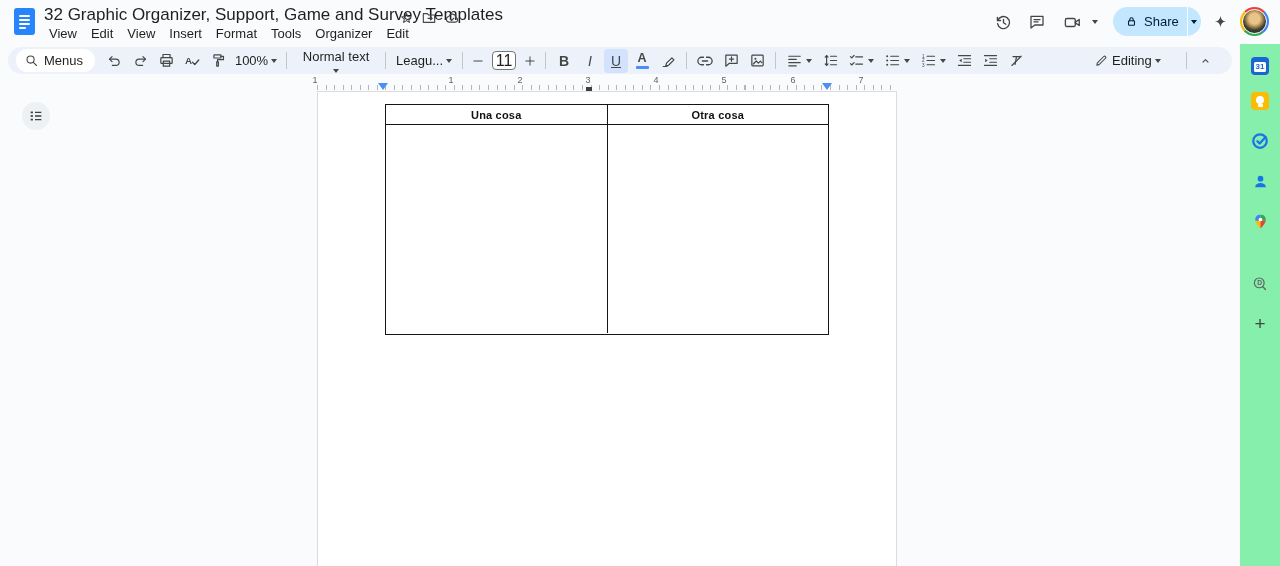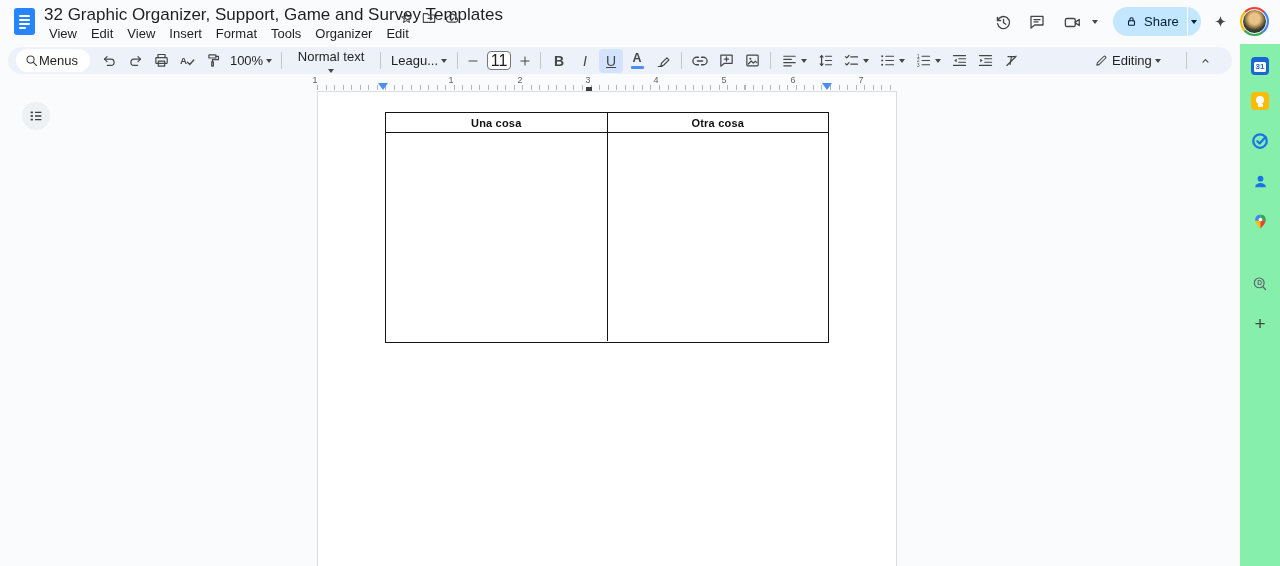--- a/index.html
+++ b/index.html
@@ -27,21 +27,21 @@
             background:conic-gradient(#ea4335 0 12%, #4285f4 12% 40%, #34a853 40% 63%, #fbbc04 63% 88%, #ea4335 88%); }
   .avatar .photo { width:100%; height:100%; border-radius:50%; border:1.5px solid #fff;
             background:radial-gradient(circle at 50% 38%, #e8c48a 0 28%, #caa35f 38%, #3a3f35 62%, #23271f 100%); }
 
   
   .toolbar { position:absolute; left:8px; top:47px; width:1224px; height:27px; background:#edf2fa; border-radius:14px;
              display:flex; align-items:center; padding:0 14px 0 8px; }
   .tb-btn { min-width:24px; height:24px; border-radius:4px; display:flex; align-items:center; justify-content:center; gap:3px; margin:0 1px; }
   .tb-btn.active { background:#d3e3fd; }
   .tb-divider { width:1px; height:17px; background:#c4c7c5; margin:0 5px; flex:none; }
-  .menus-pill { height:23px; background:#fff; border-radius:12px; display:flex; align-items:center; padding:0 12px 0 8px; margin-right:6px; }
+  .menus-pill { height:23px; background:#fff; border-radius:12px; display:flex; align-items:center; gap:5px; padding:0 12px 0 8px; margin-right:6px; }
   .menus-pill span { font-size:13px; color:#1f1f1f; }
   .tb-text { font-size:13px; color:#1f1f1f; }
   .size-box { width:24px; height:19px; background:#fff; border:1px solid #747775; border-radius:4px; font-size:16px; color:#1f1f1f;
               display:flex; align-items:center; justify-content:center; margin:0 4px; }
   .fmt-letter { font-size:14px; color:#444746; line-height:1; }
   .b { font-weight:bold; } .i { font-style:italic; font-weight:500; } .u { text-decoration:underline; font-weight:500; }
   .color-a { display:flex; flex-direction:column; align-items:center; }
   .color-a .letter { font-size:12.5px; font-weight:bold; color:#444746; line-height:1.05; }
   .color-a .bar { width:13px; height:3px; background:#4c8df6; margin-top:1px; border-radius:1px; }
   .spacer { flex:1; }
@@ -64,21 +64,21 @@
   .ruler-ticks { position:absolute; left:317px; top:11px; width:580px; height:5px;
                  background-image:repeating-linear-gradient(to right, #b2b6bb 0 1px, transparent 1px 8.55px); }
   .ruler-num { position:absolute; top:1px; font-size:9px; color:#5f6368; transform:translateX(-50%); }
   .indent-marker { position:absolute; top:9px; width:0; height:0; border-left:5px solid transparent; border-right:5px solid transparent;
                    border-top:7px solid #4c8df6; transform:translateX(-50%); }
   .table-marker { position:absolute; left:586px; top:13px; width:6px; height:4px; background:#3c4043; }
   .outline-btn { position:absolute; left:22px; top:28px; width:28px; height:28px; border-radius:50%; background:#eef1f4;
                  display:flex; align-items:center; justify-content:center; }
   .page { position:absolute; left:317px; top:17px; width:580px; height:475px; background:#fff;
           border:1px solid #d9dce2; border-bottom:none; }
-  .doc-table { position:absolute; left:67px; top:20px; width:444px; height:231px; border:1.5px solid #151515; }
+  .doc-table { position:absolute; left:67px; top:12px; width:444px; height:231px; border:1.5px solid #151515; }
   .doc-table .hrow { display:flex; height:20px; border-bottom:1.5px solid #151515; }
   .doc-table .brow { display:flex; height:208px; }
   .doc-table .cell { flex:1; display:flex; align-items:center; justify-content:center; }
   .doc-table .cell + .cell { border-left:1.5px solid #151515; }
   .th-text { font-size:11px; font-weight:bold; color:#111; letter-spacing:.2px; }
 </style>
 </head>
 <body>
 
 <div class="header">

